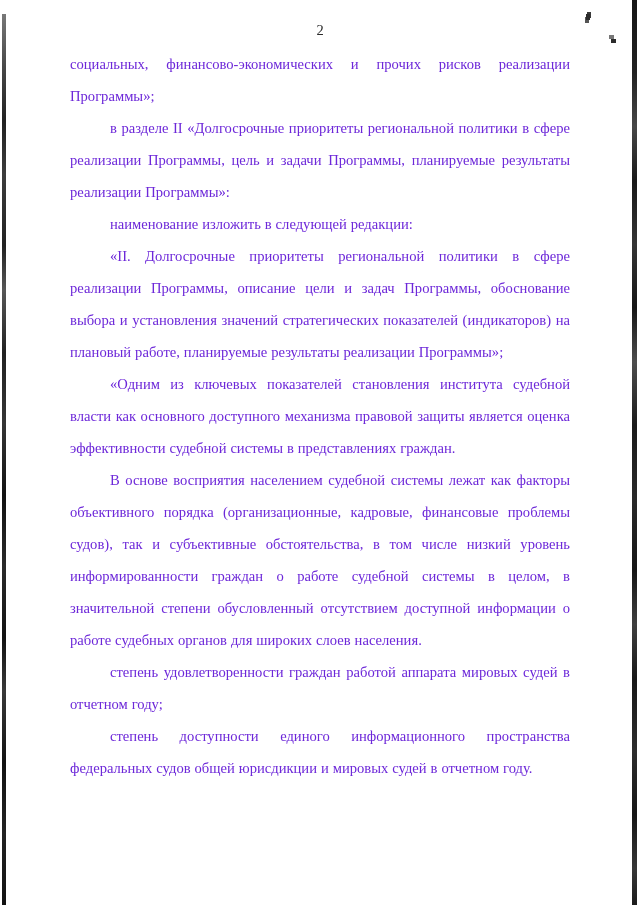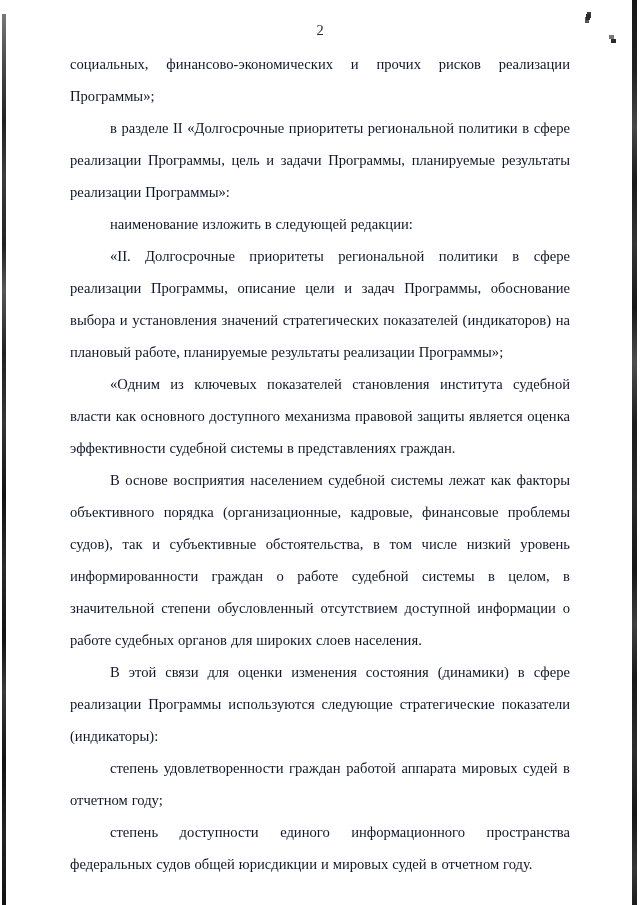--- a/index.html
+++ b/index.html
@@ -77,21 +77,21 @@
   .content {
     position: absolute;
     left: 70px;
     top: 48px;
     width: 500px;
   }
   p.para {
     margin: 0;
     font-size: 14.6px;
     line-height: 32px;
-    color: #0f172a;
+    color: #6d28d9;
     text-align: justify;
     text-justify: inter-word;
     -webkit-hyphens: none;
     hyphens: none;
     word-spacing: 0.02em;
   }
   p.indent {
     text-indent: 40px;
   }
   p.noindent {
@@ -116,19 +116,18 @@
 
   <div class="page-number">2</div>
 
   <div class="content">
     <p class="para noindent">социальных, финансово-экономических и прочих рисков реализации Программы»;</p>
     <p class="para indent">в разделе II «Долгосрочные приоритеты региональной политики в сфере реализации Программы, цель и задачи Программы, планируемые результаты реализации Программы»:</p>
     <p class="para indent">наименование изложить в следующей редакции:</p>
     <p class="para indent">«II. Долгосрочные приоритеты региональной политики в сфере реализации Программы, описание цели и задач Программы, обоснование выбора и установления значений стратегических показателей (индикаторов) на плановый работе, планируемые результаты реализации Программы»;</p>
     <p class="para indent">«Одним из ключевых показателей становления института судебной власти как основного доступного механизма правовой защиты является оценка эффективности судебной системы в представлениях граждан.</p>
     <p class="para indent">В основе восприятия населением судебной системы лежат как факторы объективного порядка (организационные, кадровые, финансовые проблемы судов), так и субъективные обстоятельства, в том числе низкий уровень информированности граждан о работе судебной системы в целом, в значительной степени обусловленный отсутствием доступной информации о работе судебных органов для широких слоев населения.</p>
-    <p class="para indent">В этой связи для оценки изменения состояния (динамики) в сфере реализации Программы используются следующие стратегические показатели (индикаторы):</p>
     <p class="para indent">степень удовлетворенности граждан работой аппарата мировых судей в отчетном году;</p>
     <p class="para indent">степень доступности единого информационного пространства федеральных судов общей юрисдикции и мировых судей в отчетном году.</p>
 
   </div>
 
 </div>
 
 </body></html>

